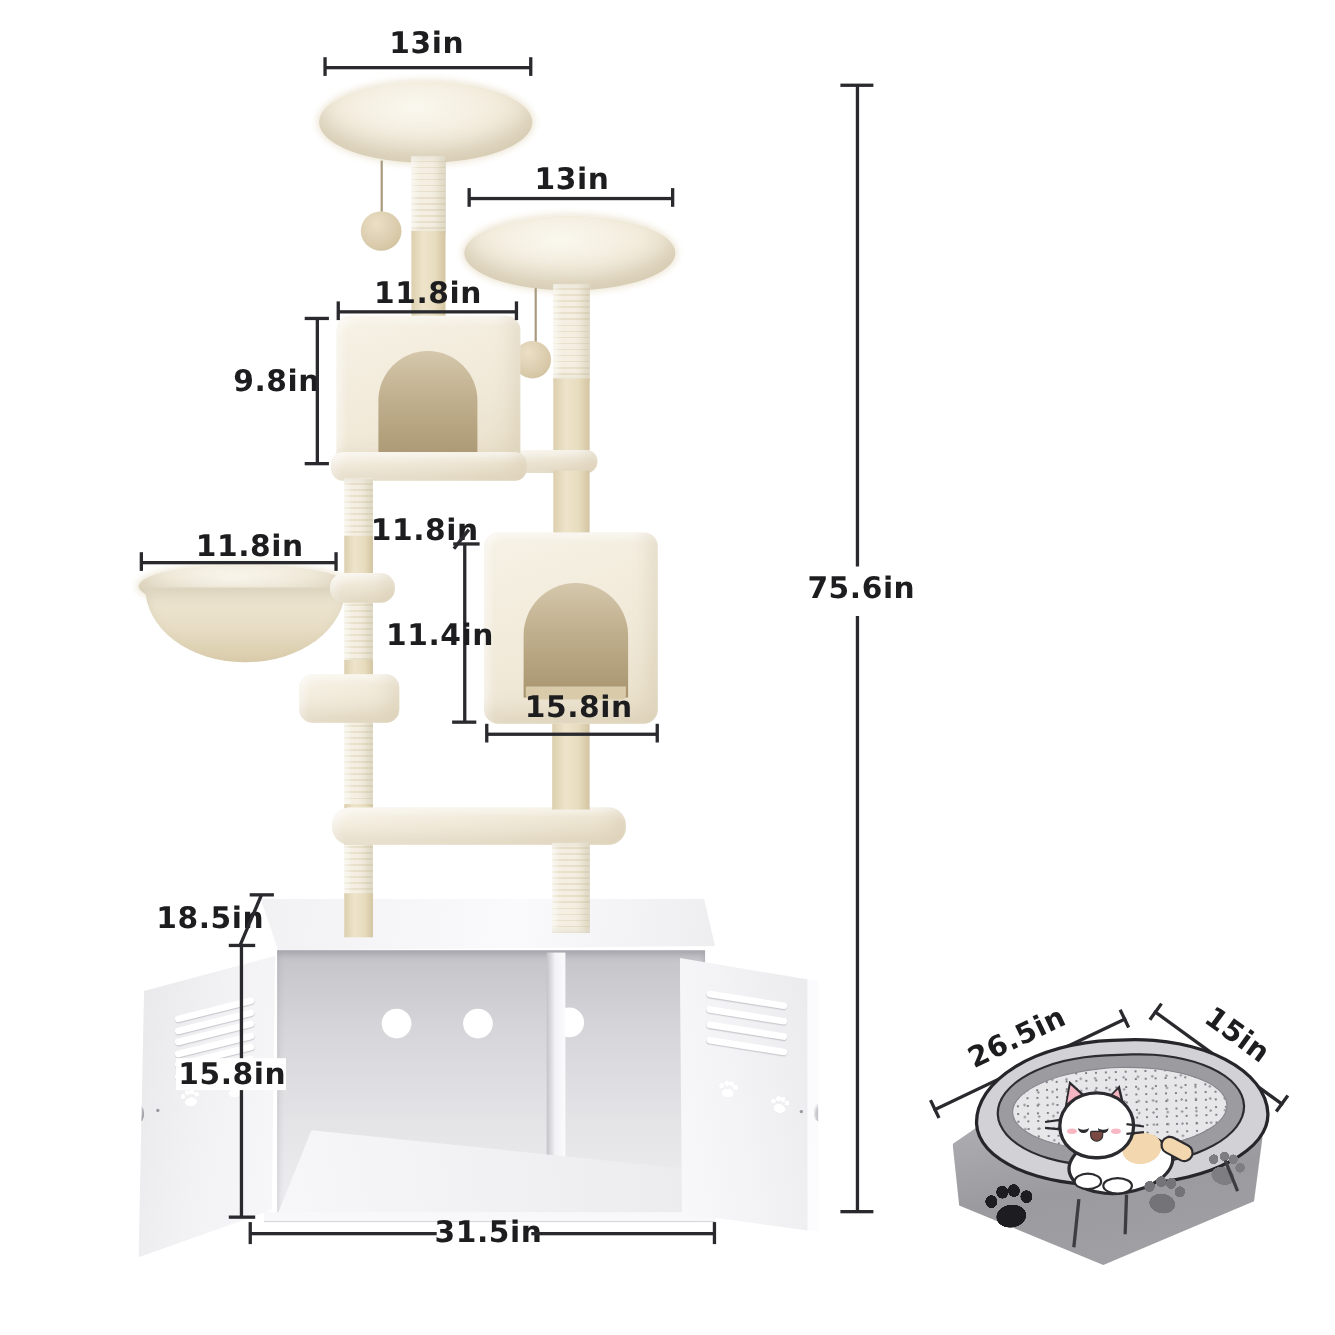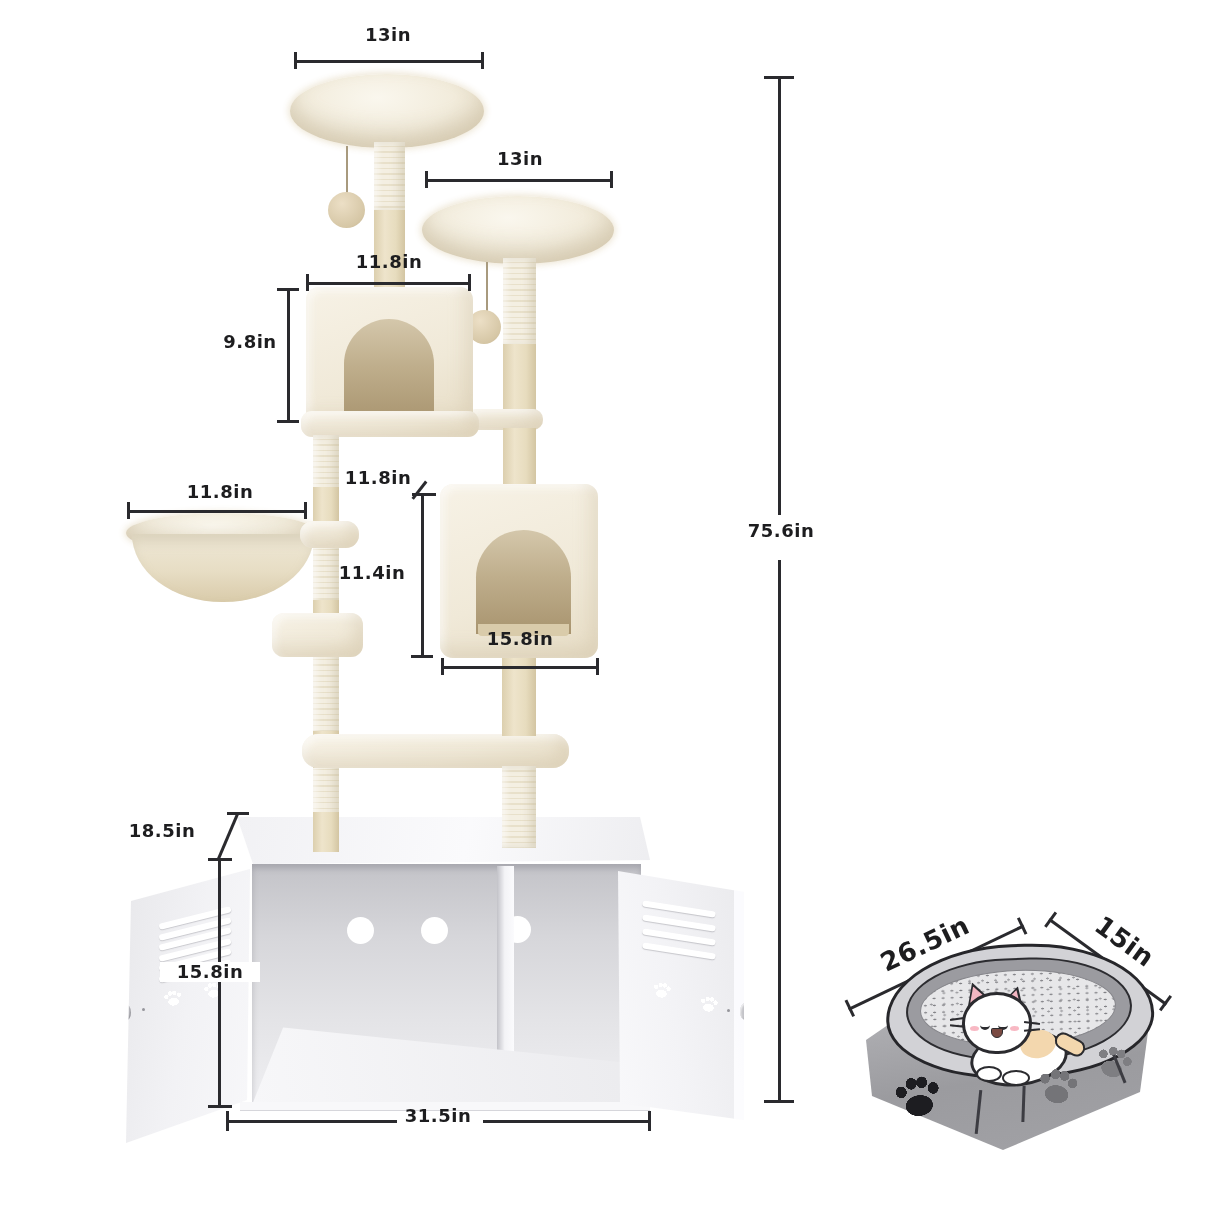--- a/index.html
+++ b/index.html
@@ -1,20 +1,20 @@
 <!DOCTYPE html>
 <html><head>
 <meta charset="utf-8">
 <style>
   html,body{margin:0;padding:0;background:#fff}
   #stage{position:relative;width:1214px;height:1214px;background:#fff;overflow:hidden;
          font-family:"DejaVu Sans","Liberation Sans",sans-serif}
   .abs{position:absolute}
   
-  .lbl{position:absolute;font-weight:700;font-size:18px;line-height:1;color:#1d1d1f;
+  .lbl{position:absolute;font-weight:700;font-size:27px;line-height:1;color:#1d1d1f;
        text-align:center;letter-spacing:.5px;white-space:nowrap}
   .lbl.bg{background:#fff;padding:1px 2px}
   .line,.tick{position:absolute;background:#2a2a2e}
   
   .fluff{position:absolute;border-radius:50%;
     background:radial-gradient(ellipse at 45% 32%,#faf7ee 0%,#f2ecdc 50%,#e6dcc6 82%,#d6cbb0 100%);
     box-shadow:0 0 6px 2px rgba(238,231,214,.95), inset 0 -14px 20px rgba(193,180,150,.45)}
   .sisal{position:absolute;background:repeating-linear-gradient(180deg,#f4efe2 0 4px,#e8e0ca 4px 5.5px);
     box-shadow:inset -6px 0 8px rgba(180,168,138,.35), inset 4px 0 6px rgba(255,255,255,.6)}
   .plush{position:absolute;background:linear-gradient(90deg,#dccfae 0%,#eee4cb 35%,#e7dcbe 70%,#d3c5a2 100%)}
@@ -153,34 +153,34 @@
 
   <div class="lbl" style="left:212px;top:333px;width:76px">9.8in</div>
   <div class="line" style="left:287px;top:289px;width:2.5px;height:133px"></div>
   <div class="tick" style="left:277px;top:288px;width:22px;height:2.5px"></div>
   <div class="tick" style="left:277px;top:420px;width:22px;height:2.5px"></div>
 
   <div class="lbl" style="left:337px;top:469px;width:82px">11.8in</div>
   <div class="tick" style="left:418px;top:479px;width:2.5px;height:22px;transform:rotate(38deg)"></div>
   <div class="tick" style="left:412px;top:493px;width:24px;height:2.5px"></div>
   <div class="line" style="left:421px;top:494px;width:2.5px;height:163px"></div>
-  <div class="lbl" style="left:331px;top:564px;width:82px">11.4in</div>
+  <div class="lbl" style="left:351px;top:564px;width:82px">11.4in</div>
   <div class="tick" style="left:411px;top:655px;width:22px;height:2.5px"></div>
 
   <div class="lbl" style="left:178px;top:483px;width:84px">11.8in</div>
   <div class="line" style="left:128px;top:510px;width:178px;height:2.5px"></div>
   <div class="tick" style="left:127px;top:502px;width:2.5px;height:17px"></div>
   <div class="tick" style="left:304px;top:502px;width:2.5px;height:17px"></div>
 
   <div class="lbl" style="left:477px;top:630px;width:86px">15.8in</div>
   <div class="line" style="left:442px;top:666px;width:156px;height:2.5px"></div>
   <div class="tick" style="left:441px;top:658px;width:2.5px;height:17px"></div>
   <div class="tick" style="left:596px;top:658px;width:2.5px;height:17px"></div>
 
-  <div class="lbl" style="left:114px;top:822px;width:96px">18.5in</div>
+  <div class="lbl" style="left:142px;top:822px;width:96px">18.5in</div>
   <div class="tick" style="left:227px;top:812px;width:22px;height:2.5px"></div>
   <div class="line" style="left:236px;top:814px;width:2.5px;height:49px;transform-origin:top center;transform:rotate(23deg)"></div>
   <div class="tick" style="left:208px;top:858px;width:24px;height:2.5px"></div>
   <div class="line" style="left:218px;top:858px;width:2.5px;height:248px"></div>
   <div class="tick" style="left:208px;top:1105px;width:24px;height:2.5px"></div>
   <div class="lbl bg" style="left:160px;top:962px;width:96px">15.8in</div>
 
   <div class="tick" style="left:226px;top:1111px;width:2.5px;height:20px"></div>
   <div class="line" style="left:227px;top:1120px;width:170px;height:2.5px"></div>
   <div class="lbl" style="left:395px;top:1107px;width:86px">31.5in</div>

